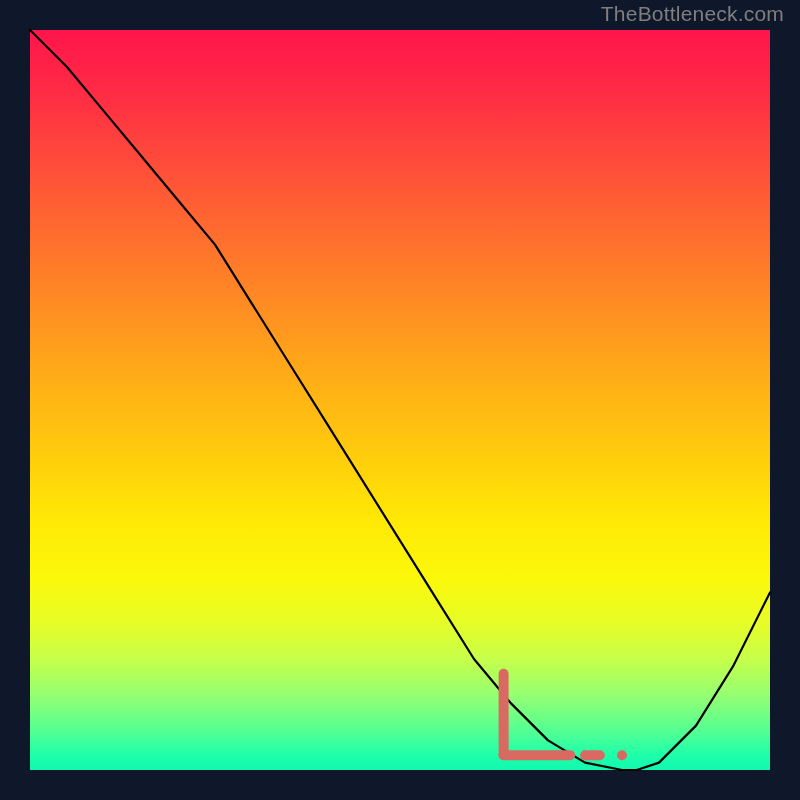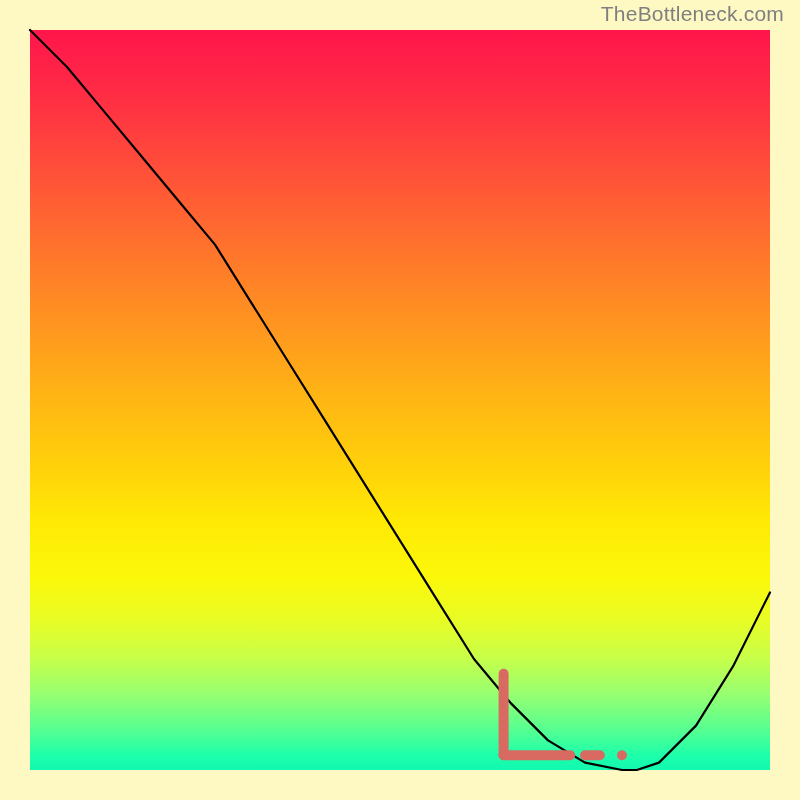--- a/index.html
+++ b/index.html
@@ -1,21 +1,21 @@
 <!DOCTYPE html>
 <html><head>
 <meta charset="utf-8">
 <style>
   * { margin: 0; padding: 0; box-sizing: border-box; }
   body { width: 800px; height: 800px; background: #000; position: relative; font-family: Arial, sans-serif; }
   .outer-frame {
     position: absolute;
     top: 0; left: 0;
     width: 800px; height: 800px;
-    background: #fef9c3;
+    background: #0f172a;
     padding-left: 31px;
   }
   .attribution {
     position: absolute;
     top: 2px;
     right: 16px;
     color: #7f7f7f;
     font-size: 21px;
     font-weight: 400;
     letter-spacing: 0.2px;

